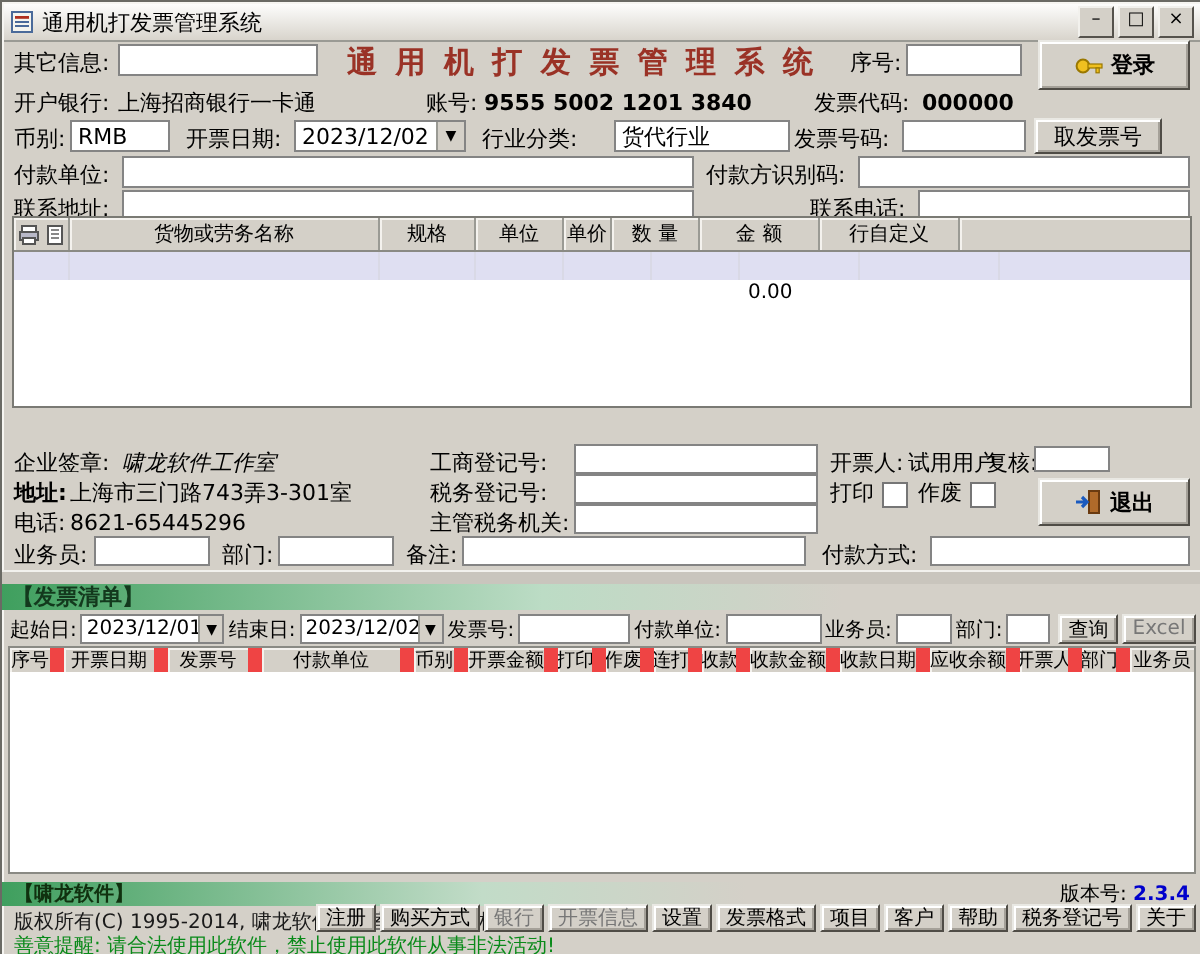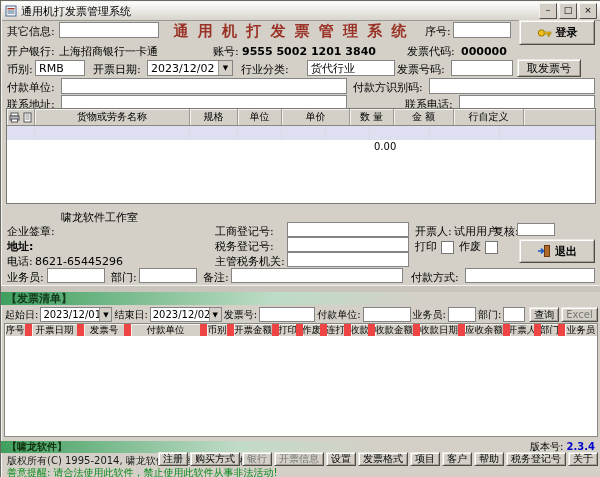--- a/index.html
+++ b/index.html
@@ -159,21 +159,21 @@
               <rect x="2" y="1" width="7" height="9" fill="#fff" stroke="#555"></rect>
               <line x1="3.5" y1="3" x2="7.5" y2="3" stroke="#888"></line>
               <line x1="3.5" y1="5" x2="7.5" y2="5" stroke="#888"></line>
               <line x1="3.5" y1="7" x2="7.5" y2="7" stroke="#888"></line>
             </svg>
         </span>
       </div>
       <div class="hcell" style="width:155px;">货物或劳务名称</div>
       <div class="hcell" style="width:48px;">规格</div>
       <div class="hcell" style="width:44px;">单位</div>
-      <div class="hcell" style="width:68px;">单价</div>
+      <div class="hcell" style="width:24px;">单价</div>
       <div class="hcell" style="width:44px;">数 量</div>
       <div class="hcell" style="width:60px;">金 额</div>
       <div class="hcell" style="width:70px;">行自定义</div>
       <div class="hcell" style="flex:1;border-right:none;"></div>
     </div>
     <div class="drow r-lav">
       <div class="dcell" style="width:28px;"></div>
       <div class="dcell" style="width:155px;"></div>
       <div class="dcell" style="width:48px;"></div>
       <div class="dcell" style="width:44px;"></div>
@@ -191,29 +191,30 @@
       <div class="dcell" style="width:44px;border-color:transparent;"></div>
       <div class="dcell" style="width:44px;border-color:transparent;"></div>
       <div class="dcell" style="width:60px;padding-left:4px;border-color:transparent;">0.00</div>
       <div class="dcell" style="width:70px;border-color:transparent;"></div>
       <div class="dcell" style="flex:1;border-right:none;"></div>
     </div>
   </div>
 
 
   <span class="lbl" style="left:6px;top:224px;">企业签章:</span>
-  <span class="lbl" style="left:60px;top:210px;">啸龙软件工作室</span>
+  <span class="lbl" style="left:60px;top:224px;font-style:italic;">啸龙软件工作室</span>
   <span class="lbl" style="left:214px;top:224px;">工商登记号:</span>
   <input class="fld" style="left: 286px; top: 221px; width: 122px; height: 15px;">
   <span class="lbl" style="left:414px;top:224px;">开票人:</span>
   <span class="lbl" style="left:453px;top:224px;">试用用户</span>
   <span class="lbl" style="left:492px;top:224px;">复核:</span>
   <input class="fld" style="left: 516px; top: 222px; width: 38px; height: 13px;">
 
   <span class="lbl" style="left:6px;top:239px;font-weight:bold;">地址:</span>
+  <span class="lbl" style="left:34px;top:239px;">上海市三门路743弄3-301室</span>
   <span class="lbl" style="left:214px;top:239px;">税务登记号:</span>
   <input class="fld" style="left: 286px; top: 236px; width: 122px; height: 15px;">
   <span class="lbl" style="left:414px;top:239px;">打印</span>
   <span class="cb" style="left:440px;top:240px;"></span>
   <span class="lbl" style="left:458px;top:239px;">作废</span>
   <span class="cb" style="left:484px;top:240px;"></span>
 
   <span class="lbl" style="left:6px;top:254px;">电话:</span>
   <span class="lbl" style="left:34px;top:254px;">8621-65445296</span>
   <span class="lbl" style="left:214px;top:254px;">主管税务机关:</span>

